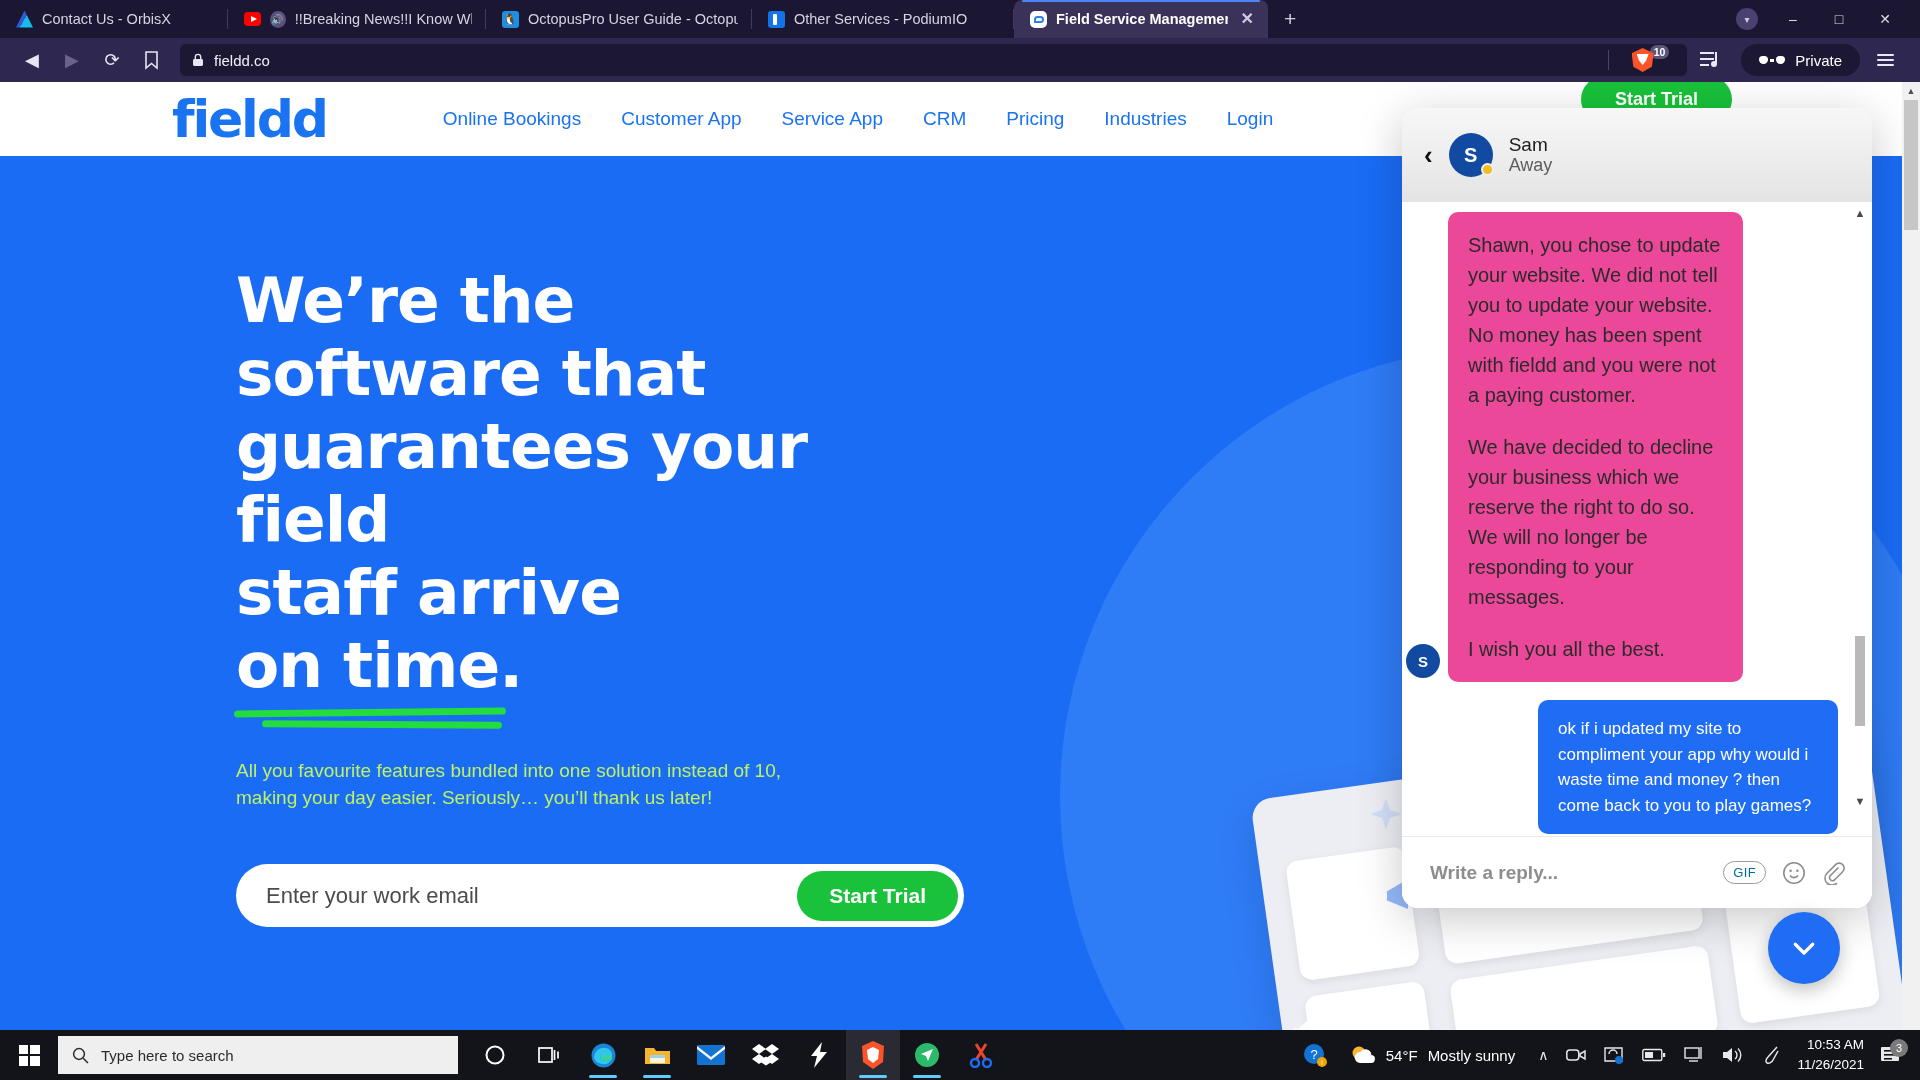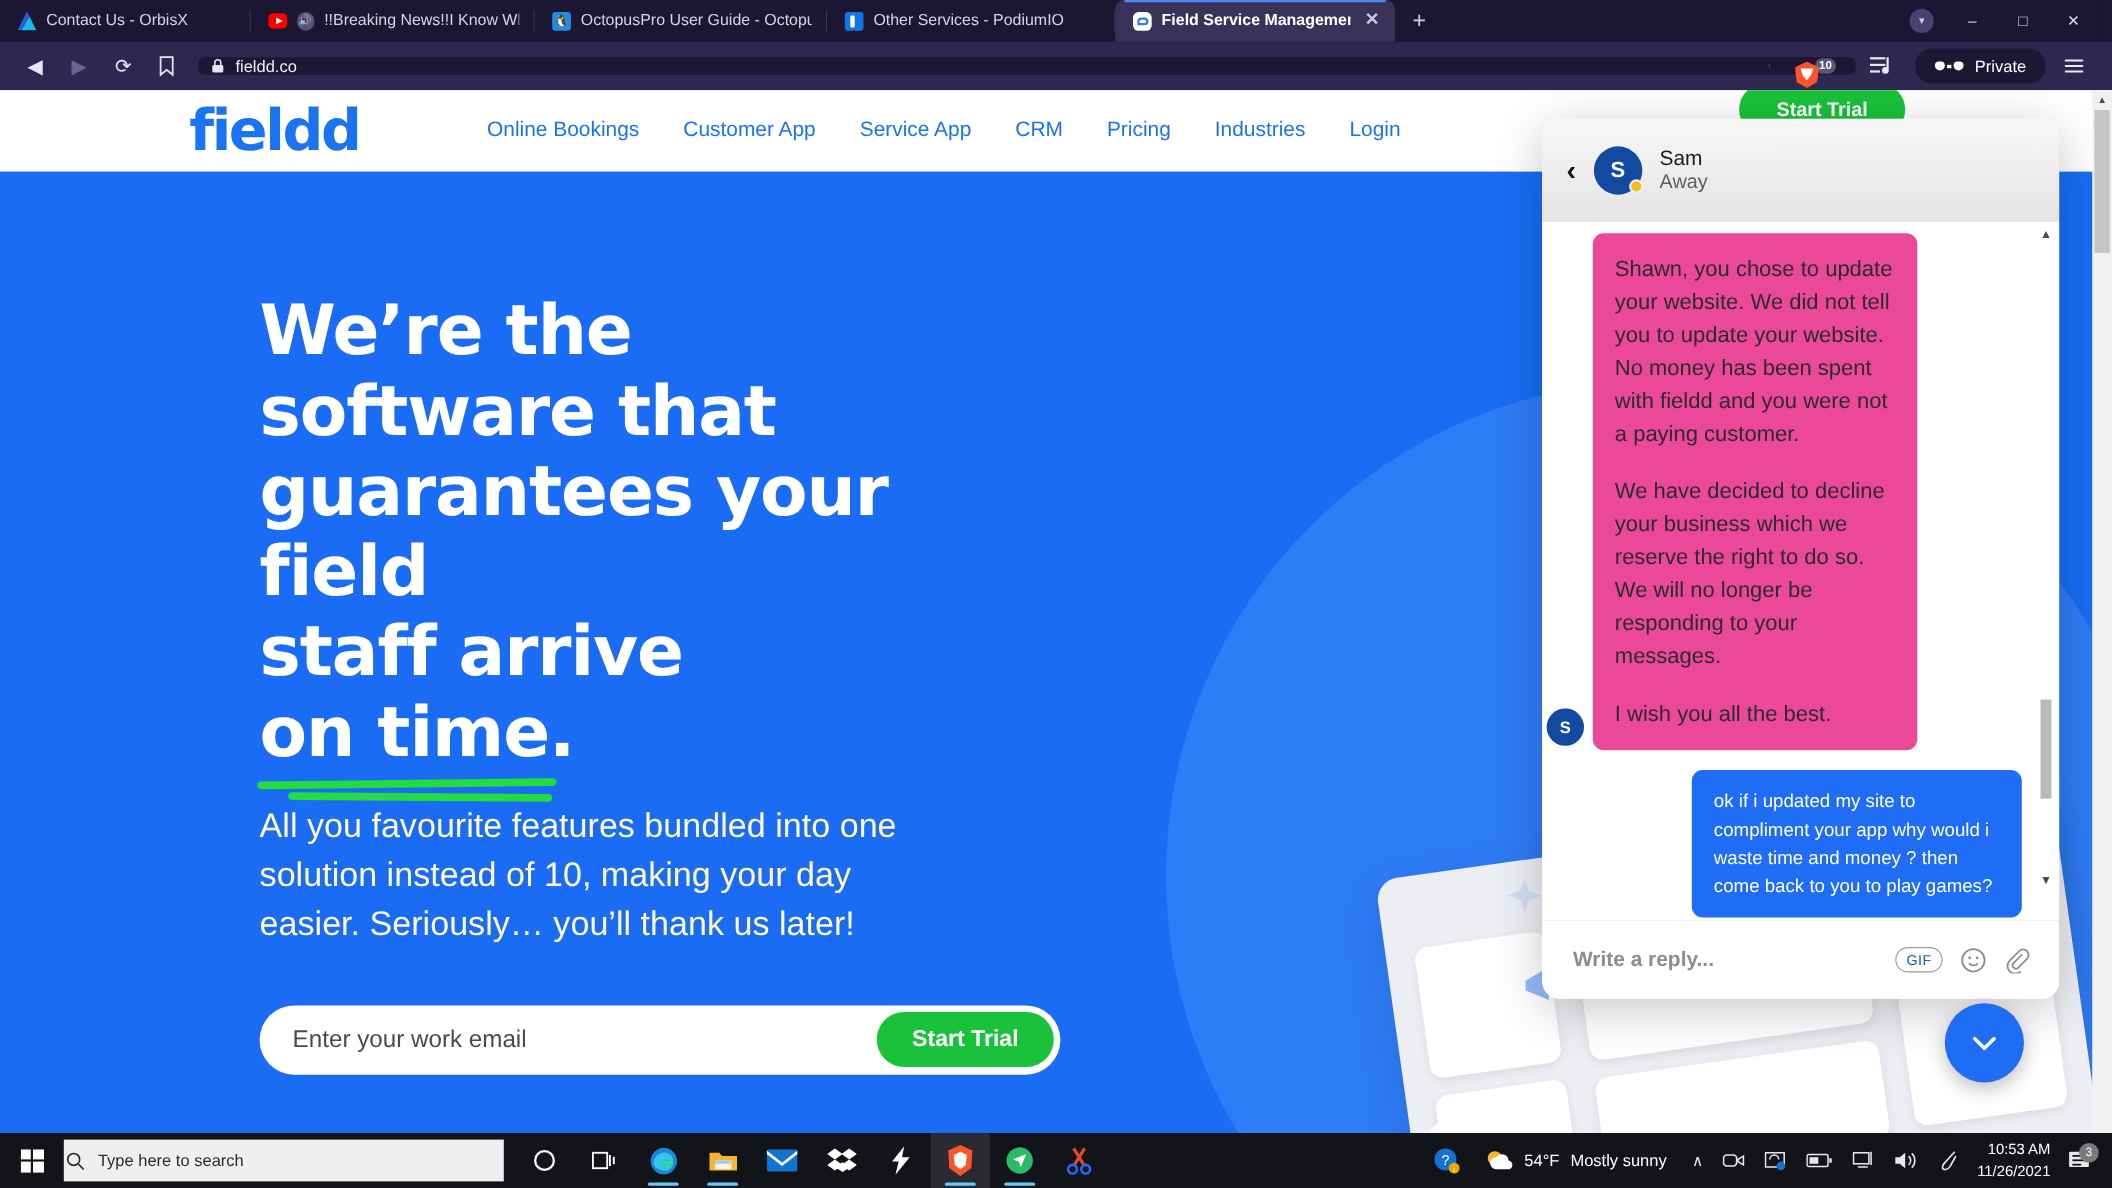--- a/index.html
+++ b/index.html
@@ -65,21 +65,21 @@
   .toolbar {
     position: absolute; left: 0; top: 38px; width: 1920px; height: 44px;
     background: #2e2750; display: flex; align-items: center; padding: 0 14px; gap: 4px;
   }
   .navbtn { width: 36px; height: 32px; display:flex;align-items:center;justify-content:center;
      color:#e8e5f2; font-size:18px; }
   .navbtn.disabled { color:#6b6290; }
   .bmk { width: 34px; height:32px; display:flex;align-items:center;justify-content:center;
      color:#e8e5f2; }
   .urlbar {
-    flex: 1; height: 16px; background: #1c1833; border-radius: 6px; margin-left: 8px;
+    flex: 1; height: 32px; background: #1c1833; border-radius: 6px; margin-left: 8px;
     display: flex; align-items: center; padding: 0 12px; gap: 10px; position:relative;
   }
   .urlbar .lock { color: #e8e5f2; font-size: 13px; }
   .urlbar .url { color: #f1eff8; font-size: 15px; }
   .urlbar .vline { position:absolute; right: 78px; top:6px; bottom:6px; width:1px; background:#4a4270;}
   .shield { position:absolute; right:18px; top:4px; display:flex;align-items:center;gap:2px;font-weight:bold;}
   .brave-lion {
     width:22px; height:24px; background:#fb542b;
     clip-path: polygon(50% 0%, 100% 22%, 92% 78%, 50% 100%, 8% 78%, 0% 22%);
     position:relative;
@@ -129,21 +129,21 @@
   .hero h1 {
     color:#fff; font-size: 63px; line-height: 1.16; font-weight: bold;
     letter-spacing:-1px; font-family:"DejaVu Sans", sans-serif;
   }
   .underline-wrap { position:relative; display:inline-block; }
   .ul1 { position:absolute; left:-2px; bottom:-14px; width: 272px; height: 7px;
      background:#22dd3d; border-radius: 4px; transform: rotate(-0.6deg); }
   .ul2 { position:absolute; left:26px; bottom:-26px; width: 240px; height: 7px;
      background:#22dd3d; border-radius: 4px; transform: rotate(0.4deg); }
   .hero p {
-    color:#fef9c3; font-size: 31px; line-height: 1.42; margin-top: 27px; max-width: 700px;
+    color:#bef264; font-size: 19px; line-height: 1.42; margin-top: 56px; max-width: 700px;
   }
   .email-form {
     margin-top: 52px; width: 728px; height: 63px; background:#fff; border-radius: 34px;
     display:flex; align-items:center; padding: 0 6px 0 30px; position:relative;
   }
   .email-form .ph { color:#4b4b4b; font-size:22px; flex:1; }
   .start-trial {
     background:#19c23a; color:#fff; font-weight:bold; font-size:21px;
     border-radius: 28px; padding: 13px 32px;
   }
@@ -236,21 +236,21 @@
   .taskbar {
     position:absolute; left:0; bottom:0; width:1920px; height: 50px;
     background:#13131a; display:flex; align-items:center; z-index:50;
   }
   .start { width:58px;height:50px;display:flex;align-items:center;justify-content:center;}
   .start-grid{width:21px;height:21px;display:grid;grid-template-columns:1fr 1fr;
      grid-template-rows:1fr 1fr;gap:2.5px;}
   .start-grid i{background:#fff;display:block;}
   .search-box {
     width: 400px; height: 38px; background:#efefef; display:flex; align-items:center;
-    gap: 12px; padding: 0 2px; color:#2b2b2b; font-size:15px;
+    gap: 12px; padding: 0 14px; color:#2b2b2b; font-size:15px;
   }
   .tb-icon { width:54px; height:50px; display:flex;align-items:center;justify-content:center;position:relative;}
   .tb-icon.running::after{content:"";position:absolute;bottom:2px;left:13px;width:28px;height:3px;
     background:#60cdff;border-radius:2px;}
   .tb-icon.active { background:#2a2a33; }
   .tray { margin-left:auto; display:flex; align-items:center; gap:0; padding-right: 4px; }
   .tray-item { padding: 0 9px; height:50px; display:flex;align-items:center;justify-content:center;
     color:#e8e8e8; font-size:14px;}
   .weather { display:flex;align-items:center;gap:10px; padding: 0 14px; color:#fff; font-size:15px;}
   .clock { text-align:right; color:#fff; font-size:13.5px; line-height:1.45; padding: 0 10px 0 6px;}

